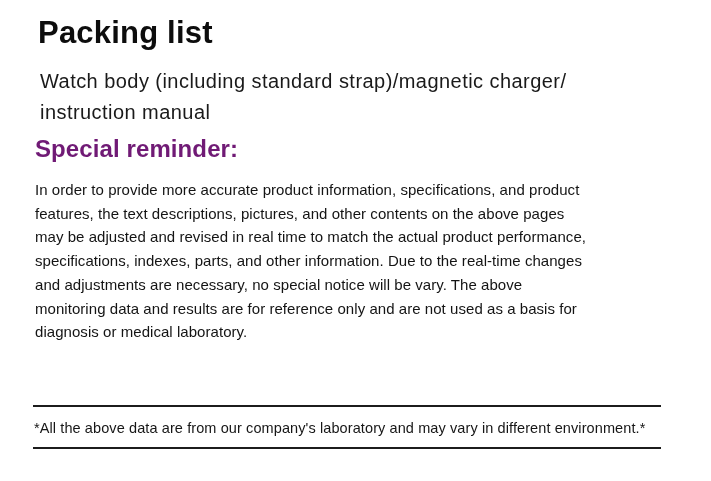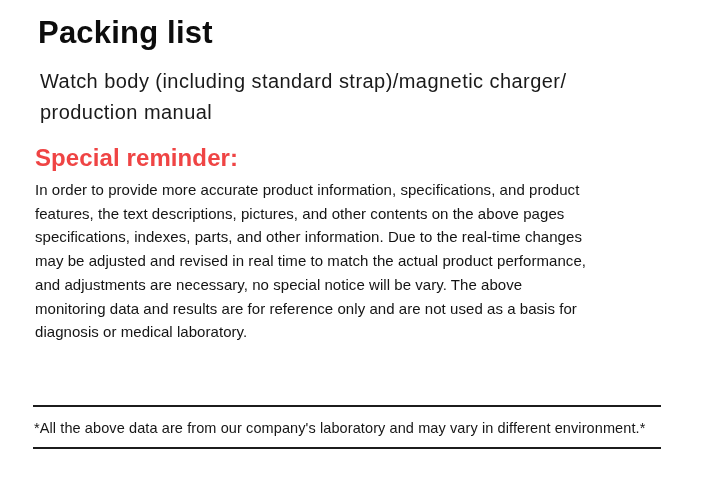--- a/index.html
+++ b/index.html
@@ -33,26 +33,26 @@
     top: 66px;
     font-size: 20px;
     line-height: 31px;
     letter-spacing: 0.45px;
     color: #1a1a1a;
     white-space: nowrap;
   }
   .reminder-heading {
     position: absolute;
     left: 35px;
-    top: 144px;
+    top: 135px;
     margin: 0;
     font-size: 24px;
     font-weight: bold;
     letter-spacing: 0.1px;
-    color: #ef4444;
+    color: #701a75;
     white-space: nowrap;
   }
   .reminder-body {
     position: absolute;
     left: 35px;
     top: 178px;
     font-size: 15px;
     line-height: 23.7px;
     letter-spacing: 0.05px;
     color: #141414;
@@ -79,30 +79,30 @@
 </style>
 </head>
 <body>
 
 <div class="page">
 
   <h1 class="page-title">Packing list</h1>
 
   <div class="subtitle">
       <div>Watch body (including standard strap)/magnetic charger/</div>
-      <div>production manual</div>
+      <div>instruction manual</div>
     </div>
 
   <h2 class="reminder-heading">Special reminder:</h2>
 
   <div class="reminder-body">
       <div>In order to provide more accurate product information, specifications, and product</div>
       <div>features, the text descriptions, pictures, and other contents on the above pages</div>
+      <div>may be adjusted and revised in real time to match the actual product performance,</div>
       <div>specifications, indexes, parts, and other information. Due to the real-time changes</div>
-      <div>may be adjusted and revised in real time to match the actual product performance,</div>
       <div>and adjustments are necessary, no special notice will be vary. The above</div>
       <div>monitoring data and results are for reference only and are not used as a basis for</div>
       <div>diagnosis or medical laboratory.</div>
     </div>
 
   <div class="rule rule-top"></div>
 
   <div class="footnote">*All the above data are from our company's laboratory and may vary in different environment.*</div>
 
   <div class="rule rule-bottom"></div>

